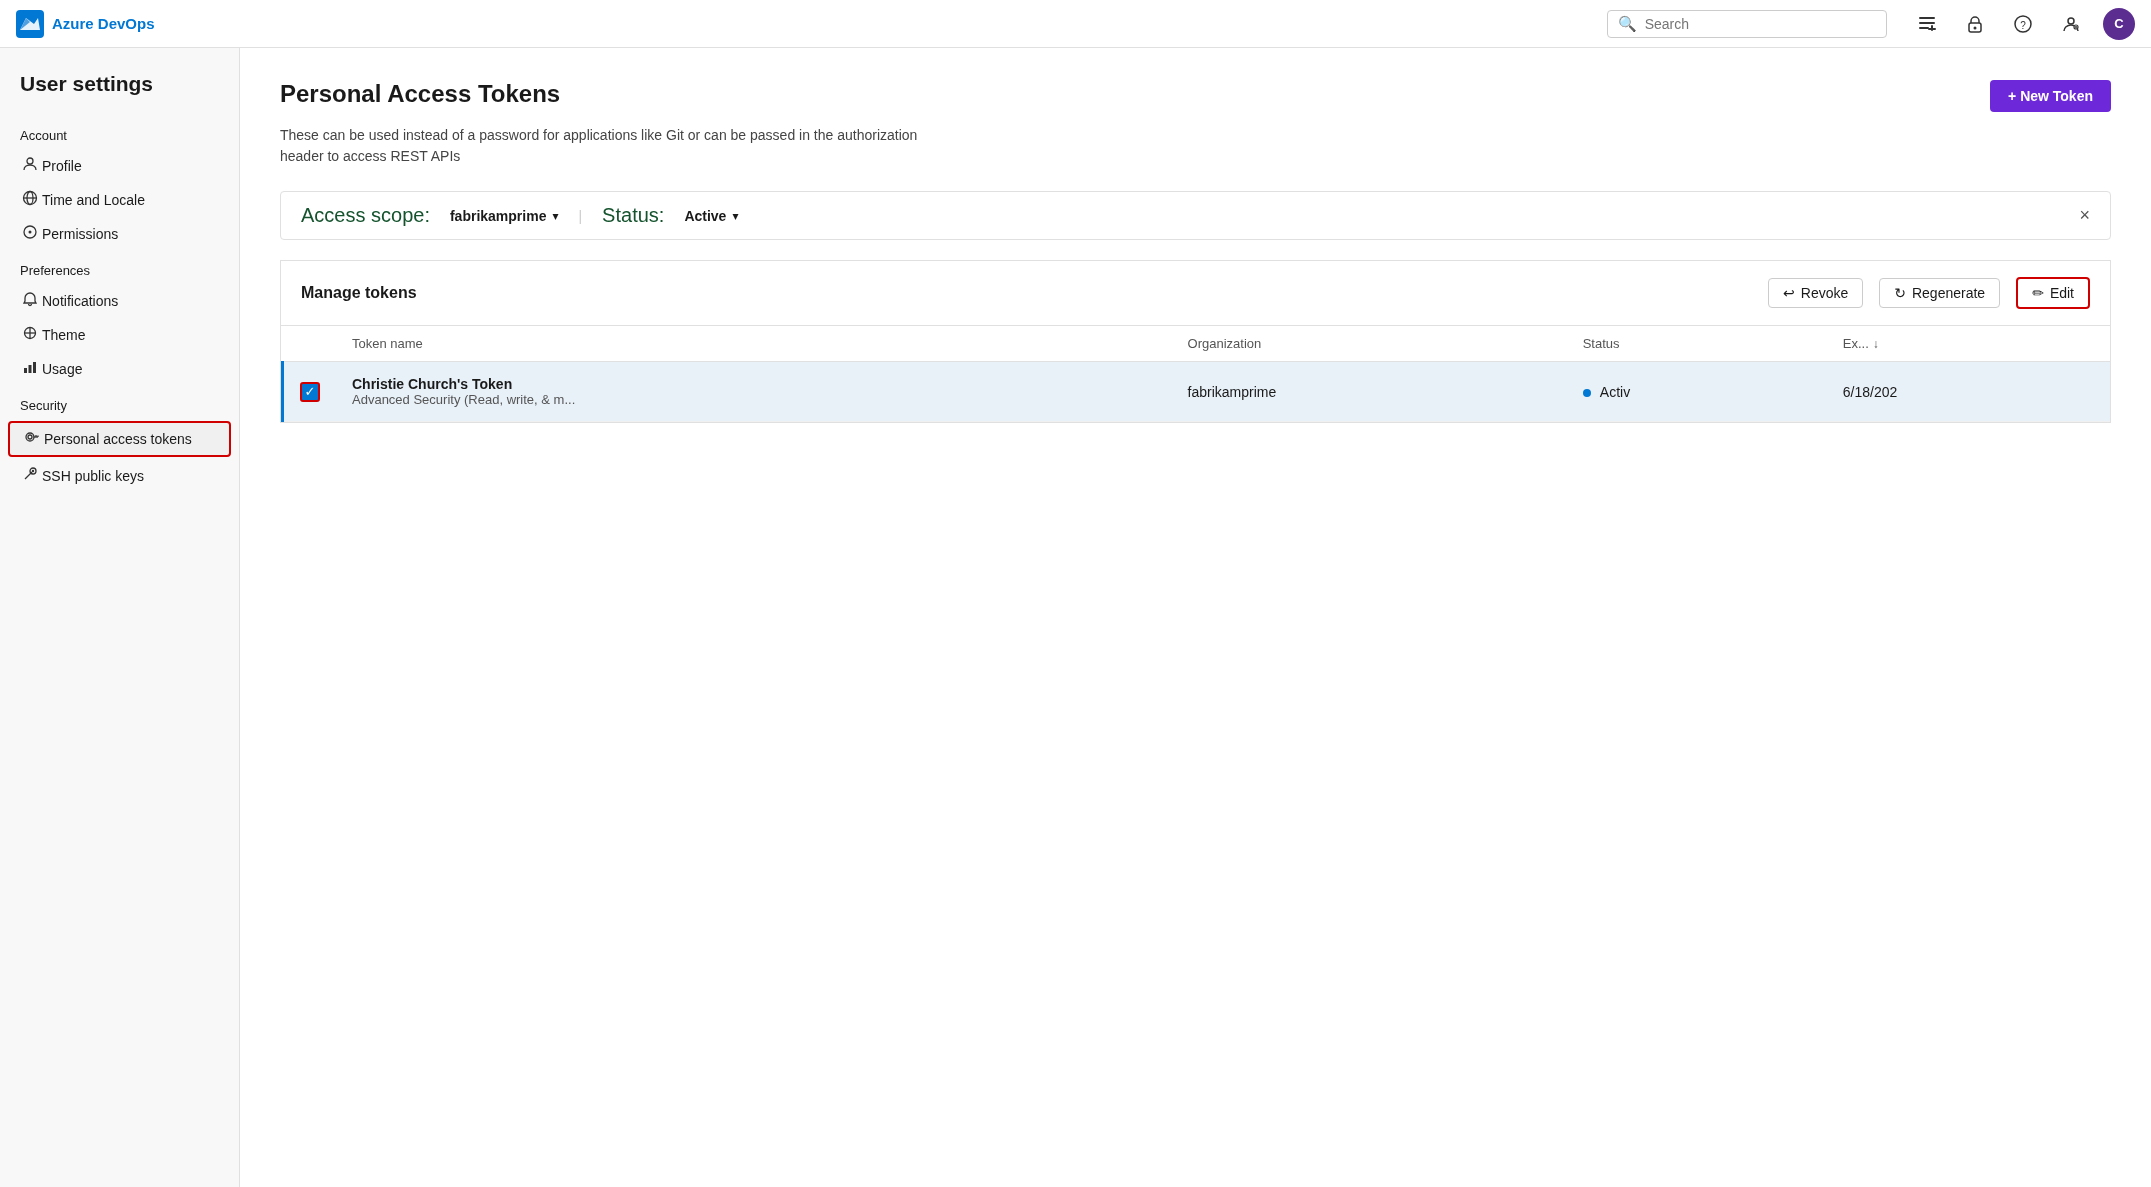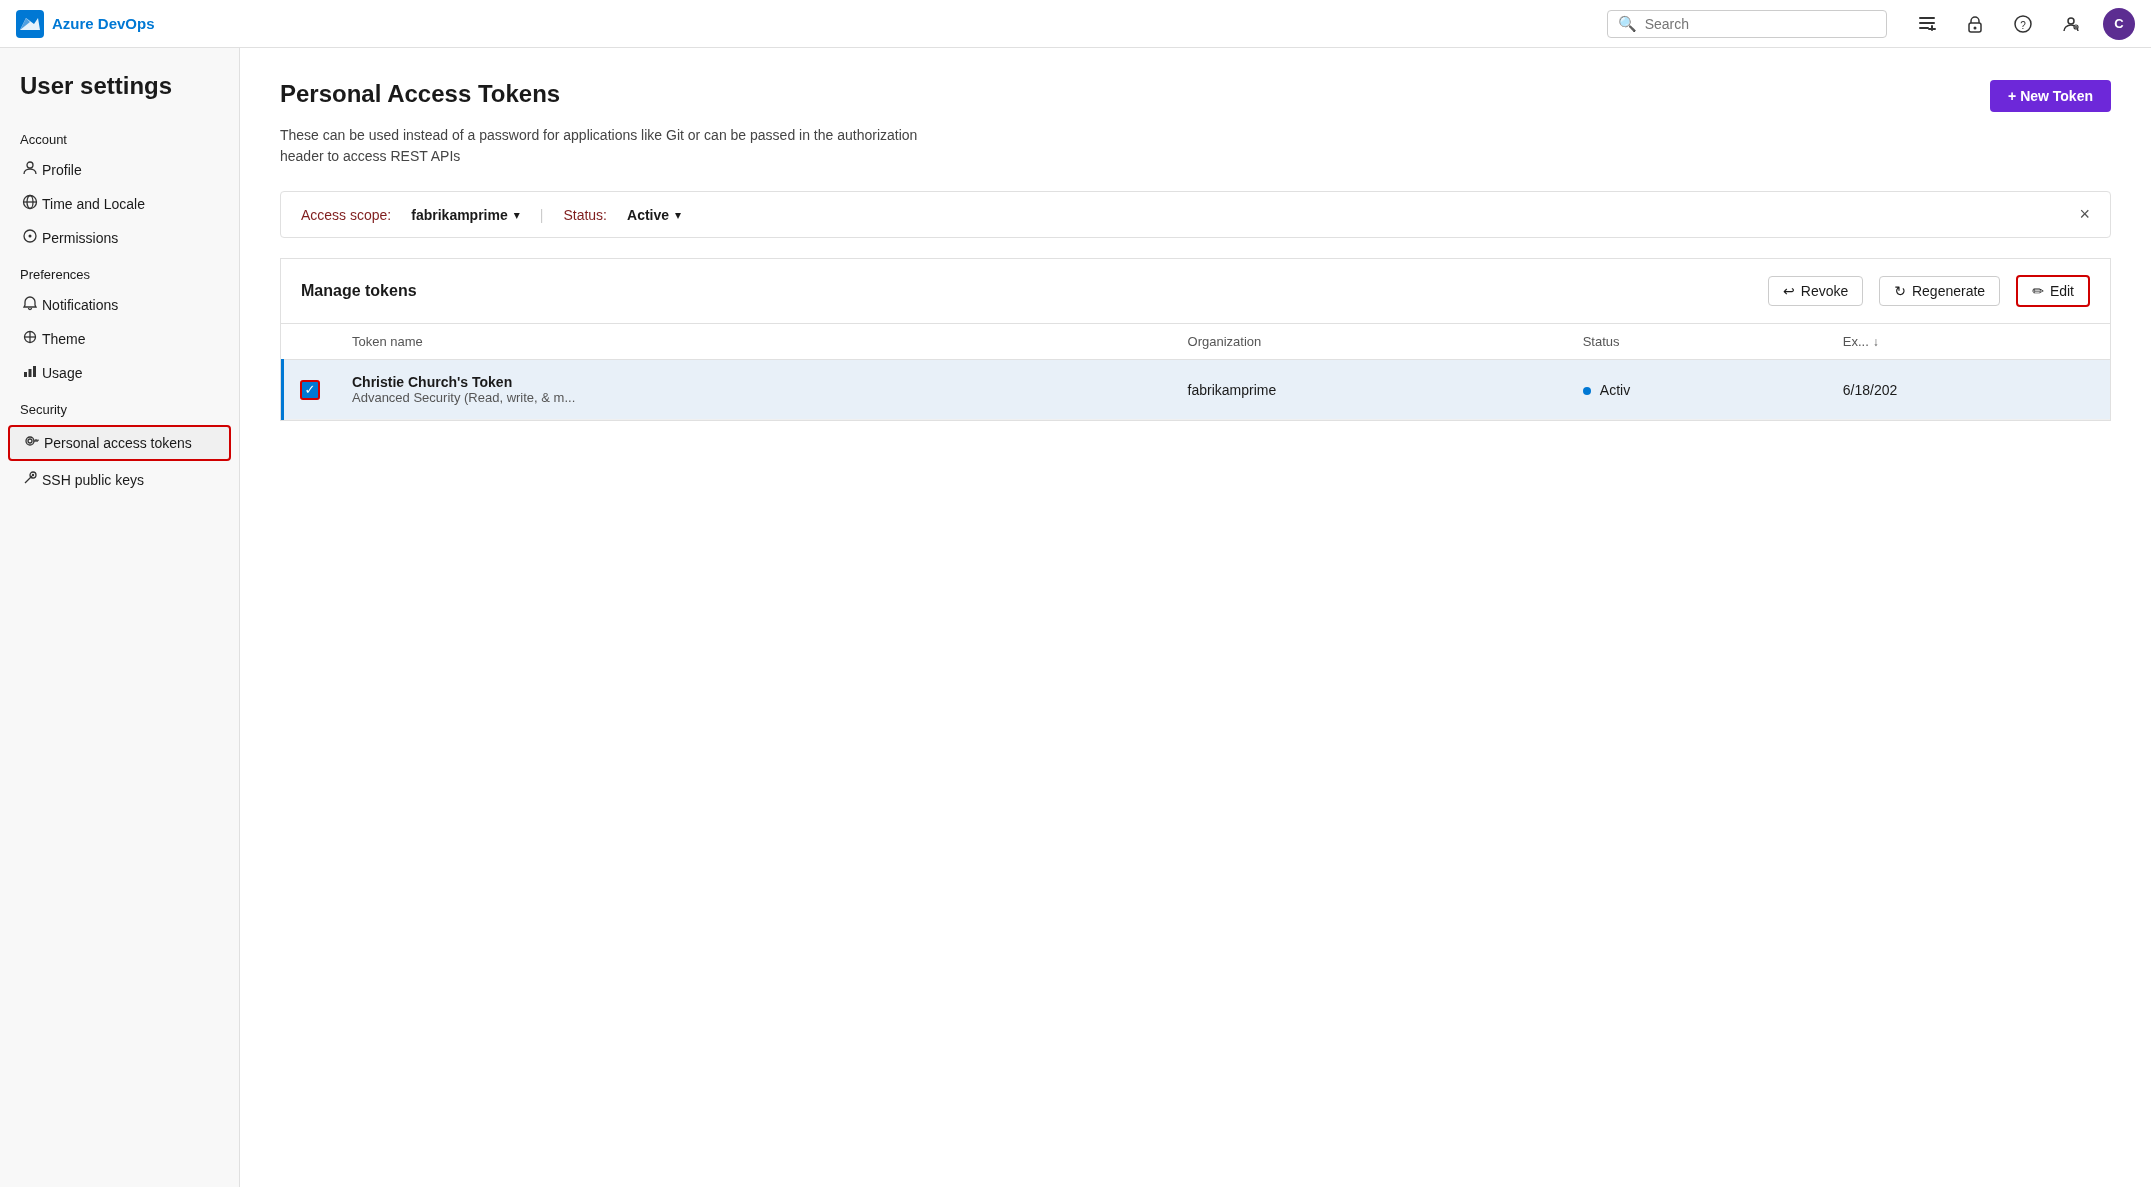--- a/index.html
+++ b/index.html
@@ -86,21 +86,21 @@
     
     .sidebar {
       width: 240px;
       min-width: 240px;
       background: #f8f8f8;
       border-right: 1px solid #e0e0e0;
       padding: 24px 0 0 0;
       overflow-y: auto;
     }
     .sidebar-title {
-      font-size: 24px;
+      font-size: 21px;
       font-weight: 700;
       padding: 0 20px 20px 20px;
       color: #1a1a1a;
     }
     .sidebar-section-header {
       font-size: 13px;
       font-weight: 400;
       padding: 12px 20px 6px 20px;
       color: #1a1a1a;
     }
@@ -172,22 +172,22 @@
       display: flex;
       align-items: center;
       gap: 20px;
       background: #fff;
       border: 1px solid #e0e0e0;
       border-radius: 4px;
       padding: 12px 20px;
       margin-bottom: 20px;
     }
     .filter-label {
-      color: #7f1d1d;
-      font-size: 14px;
+      color: #14532d;
+      font-size: 20px;
     }
     .filter-value {
       font-weight: 700;
       color: #1a1a1a;
       font-size: 14px;
     }
     .filter-dropdown {
       display: flex;
       align-items: center;
       gap: 6px;

